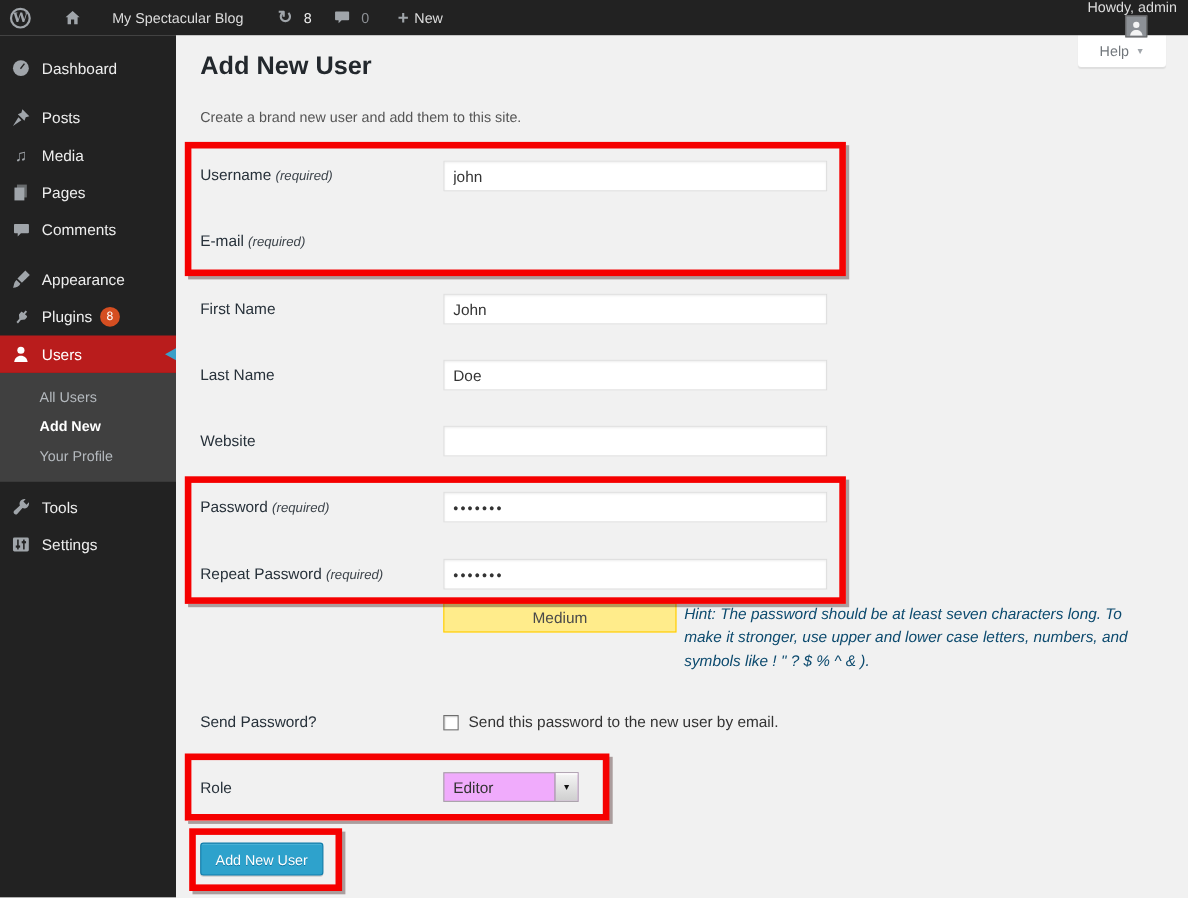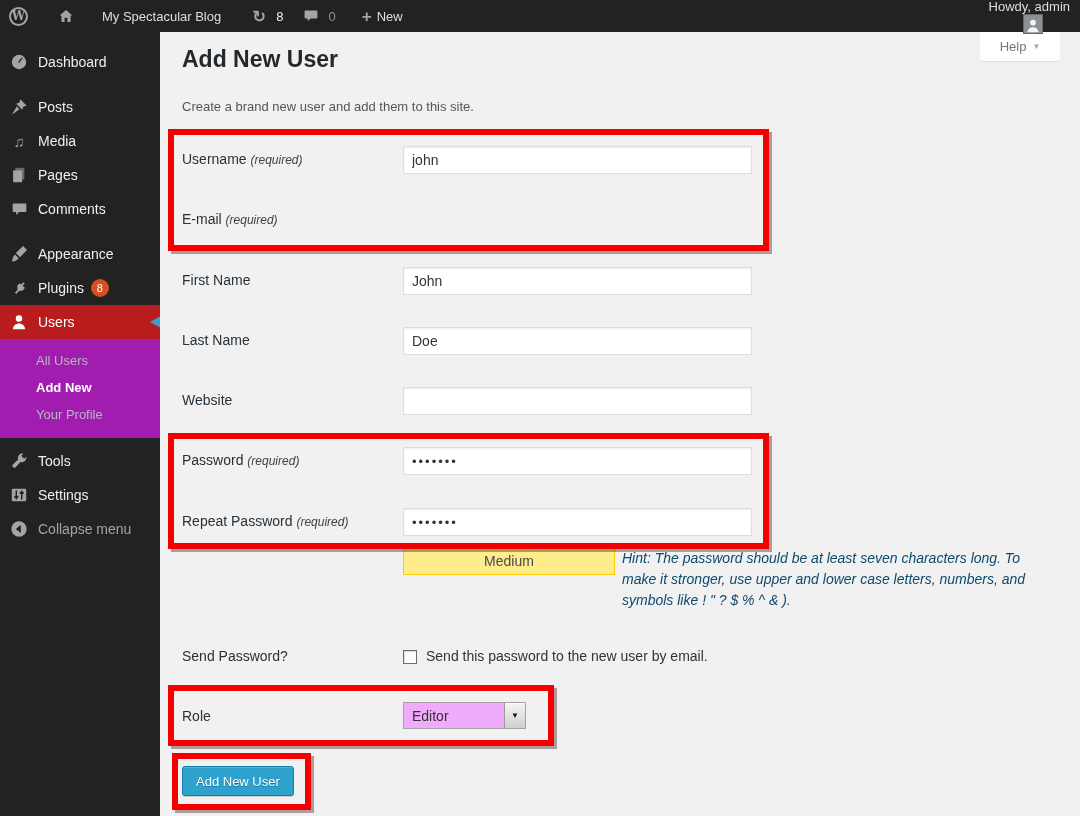--- a/index.html
+++ b/index.html
@@ -31,21 +31,21 @@
     display:inline-flex; align-items:center; justify-content:center; flex:none; }
   .menu-item.gap { margin-top:11px; }
   .menu-item.active { background:#b91c1c; color:#fff;text-align:right; }
   .menu-item.active .mi-icon { color:#fff; }
   .menu-item.dim { color:#a0a5aa; }
   .menu-arrow { position:absolute; right:-10px; top:50%; margin-top:-11px; width:0; height:0;
     border-top:11px solid transparent; border-bottom:11px solid transparent;
     border-right:20px solid #3b9fc8; }
   .badge { background:#d54e21; color:#fff; border-radius:50%; min-width:18px; height:18px;
     font-size:11px; line-height:18px; text-align:center; margin-left:7px; padding:0 2px; }
-  .submenu { background:#a21caf; padding:8px 0 10px 0; }
+  .submenu { background:#404040; padding:8px 0 10px 0; }
   .submenu-item { height:27px; line-height:27px; padding-left:36px; font-size:13px;
     color:#b4b9be; cursor:pointer; }
   .submenu-item.current { color:#fff; font-weight:bold; }
   .note-music { font-size:15px; line-height:15px; }
 
   
   .content { position:absolute; left:160px; top:32px; width:920px; height:784px; background:#f1f1f1; }
   .help-btn { position:absolute; right:20px; top:0; width:80px; height:29px; background:#fff;
     display:flex; align-items:center; justify-content:center; gap:6px; color:#72777c;
     font-size:13px; cursor:pointer; border-radius:0 0 3px 3px; box-shadow:0 1px 1px rgba(0,0,0,.08); }
@@ -224,29 +224,20 @@
       <svg width="18" height="18" viewBox="0 0 20 20" fill="currentColor">
           <rect x="2" y="3" width="16" height="14" rx="1.5"></rect>
           <rect x="6.2" y="5" width="1.6" height="10" fill="#222"></rect>
           <rect x="4.8" y="11" width="4.4" height="2.2" fill="#222"></rect>
           <rect x="12.2" y="5" width="1.6" height="10" fill="#222"></rect>
           <rect x="10.8" y="6.6" width="4.4" height="2.2" fill="#222"></rect>
         </svg>
     </span>
     <span>Settings</span>
   </div>
-  <div class="menu-item dim">
-    <span class="mi-icon">
-      <svg width="18" height="18" viewBox="0 0 20 20">
-          <circle cx="10" cy="10" r="8.5" fill="currentColor"></circle>
-          <path d="M12 5.5L6.5 10 12 14.5z" fill="#222"></path>
-        </svg>
-    </span>
-    <span>Collapse menu</span>
-  </div>
 </div>
 
 <div class="content">
 
   <div class="help-btn">
     <span>Help</span>
     <span class="help-caret">▼</span>
   </div>
 
   <div class="page-title">Add New User</div>

